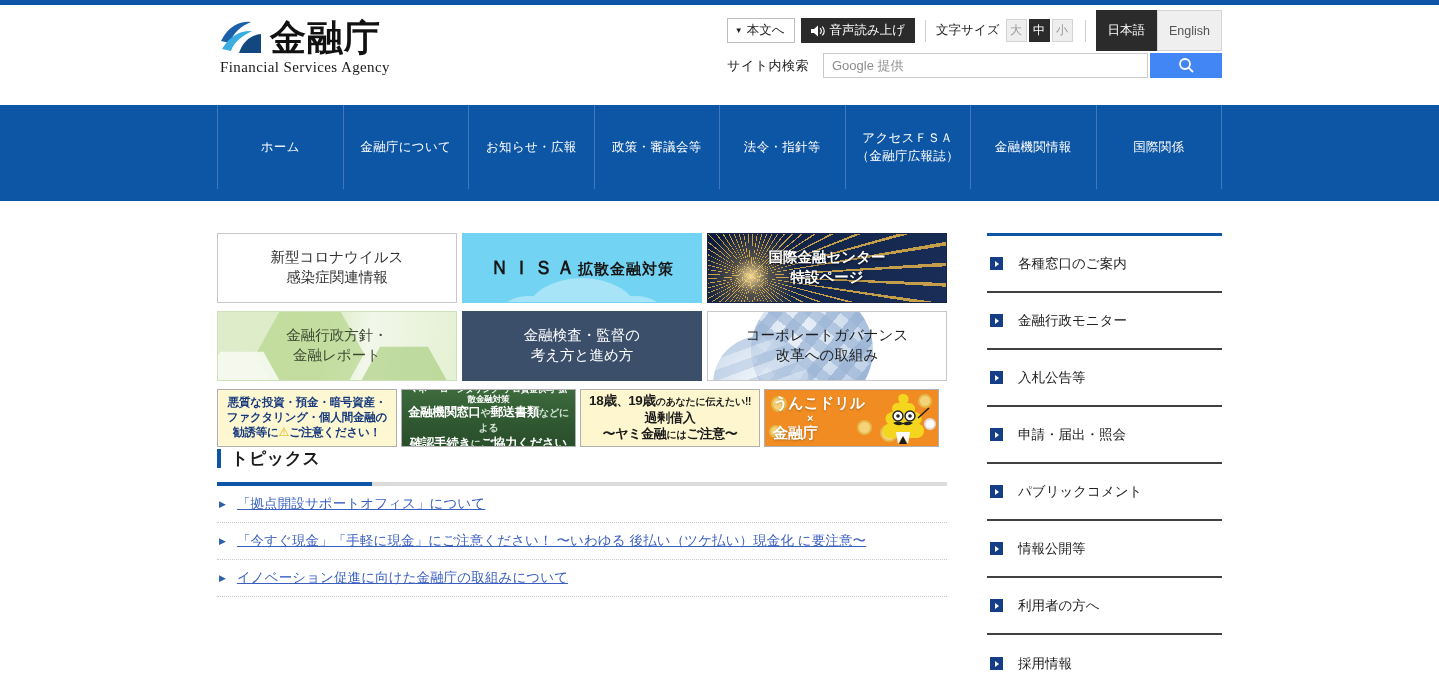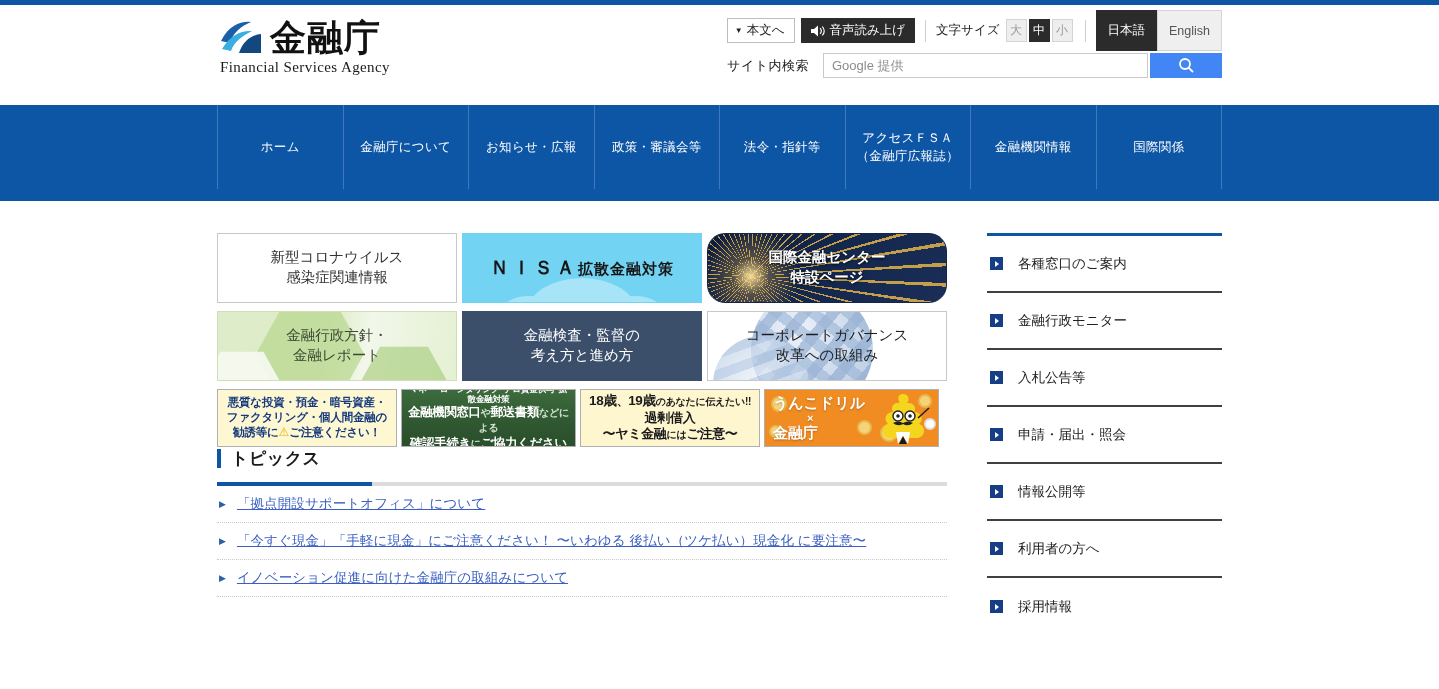--- a/index.html
+++ b/index.html
@@ -226,21 +226,20 @@
   .nisa-sub { font-weight: 700; letter-spacing: 1px; font-size: 15px; color:#161616;}
 
   .bnr-center {
     background:
       radial-gradient(circle at 18% 62%, rgba(255,225,150,0.95) 0%, rgba(255,200,90,0.28) 9%, rgba(0,0,0,0) 24%),
       repeating-conic-gradient(from 8deg at 18% 62%,
         rgba(226,178,72,0.85) 0deg, rgba(226,178,72,0.85) 1.1deg,
         rgba(10,20,48,0) 1.1deg, rgba(10,20,48,0) 6deg),
       linear-gradient(130deg, #0c1b3c 0%, #13264c 45%, #1b2e58 100%);
     border-color: #16254a;
-    border-radius: 18px;
   }
   .bnr-center span { color: #fff; font-weight: 700; text-shadow: 0 1px 3px rgba(0,0,0,.85); }
 
   .bnr-policy {
     background: linear-gradient(100deg, #dfeccb 0%, #dcebc6 45%, #f2f7ea 62%, #e4f0d2 100%);
     border-color: #cfe0b6;
     position: relative;
   }
   .bnr-policy .hex1 {
     position:absolute; z-index:1; left:16%; top:-18%;
@@ -660,20 +659,26 @@
     <div class="side-item">
       <span class="side-icon">
           <i></i>
         </span>
       <span>申請・届出・照会</span>
     </div>
     <div class="side-item">
       <span class="side-icon">
           <i></i>
         </span>
+      <span>パブリックコメント</span>
+    </div>
+    <div class="side-item">
+      <span class="side-icon">
+          <i></i>
+        </span>
       <span>情報公開等</span>
     </div>
     <div class="side-item">
       <span class="side-icon">
           <i></i>
         </span>
       <span>利用者の方へ</span>
     </div>
     <div class="side-item">
       <span class="side-icon">

